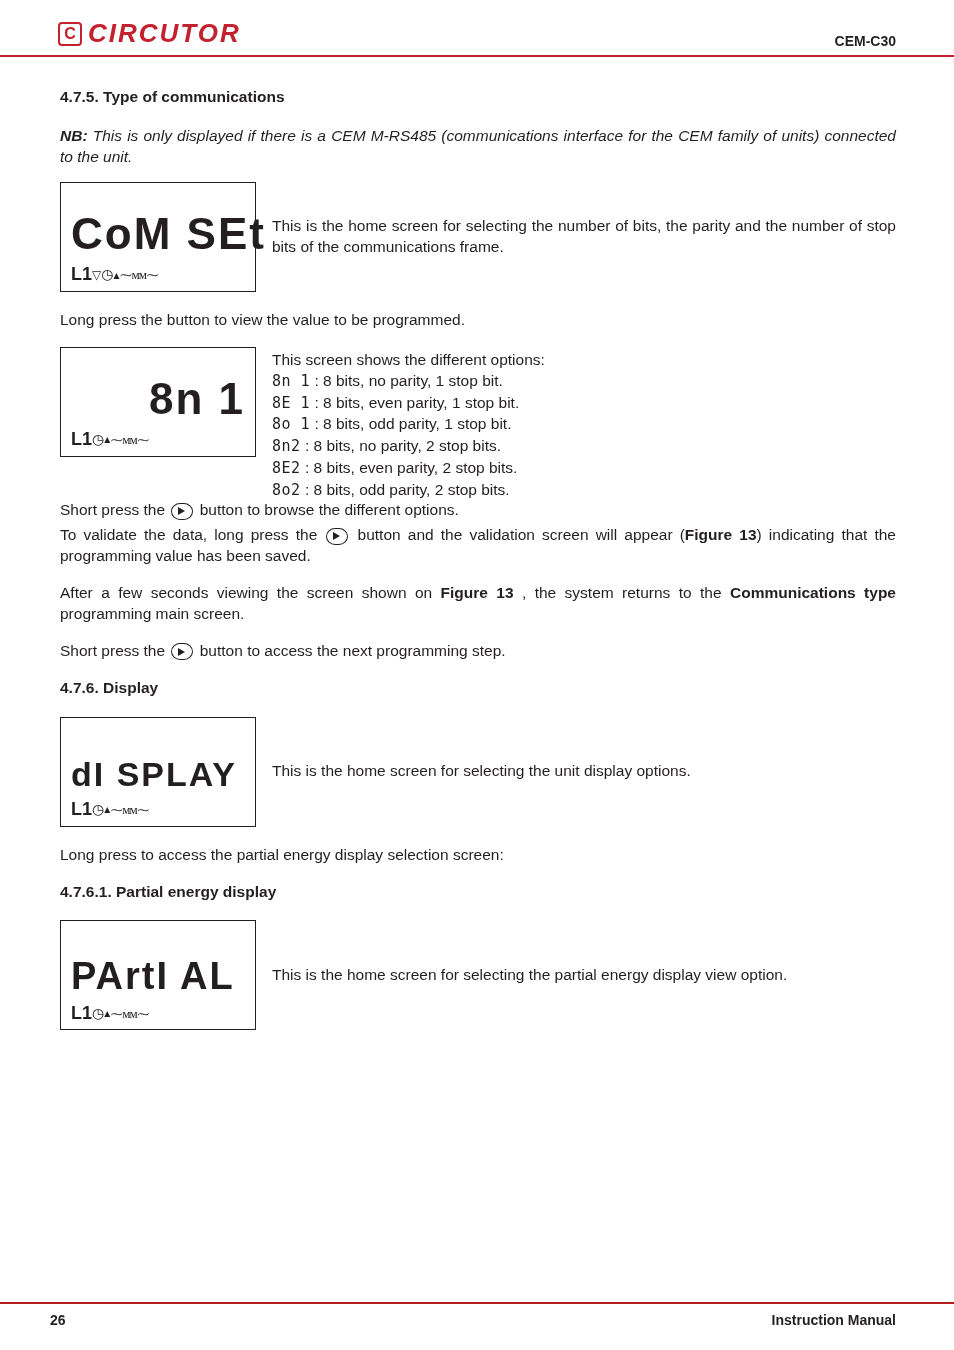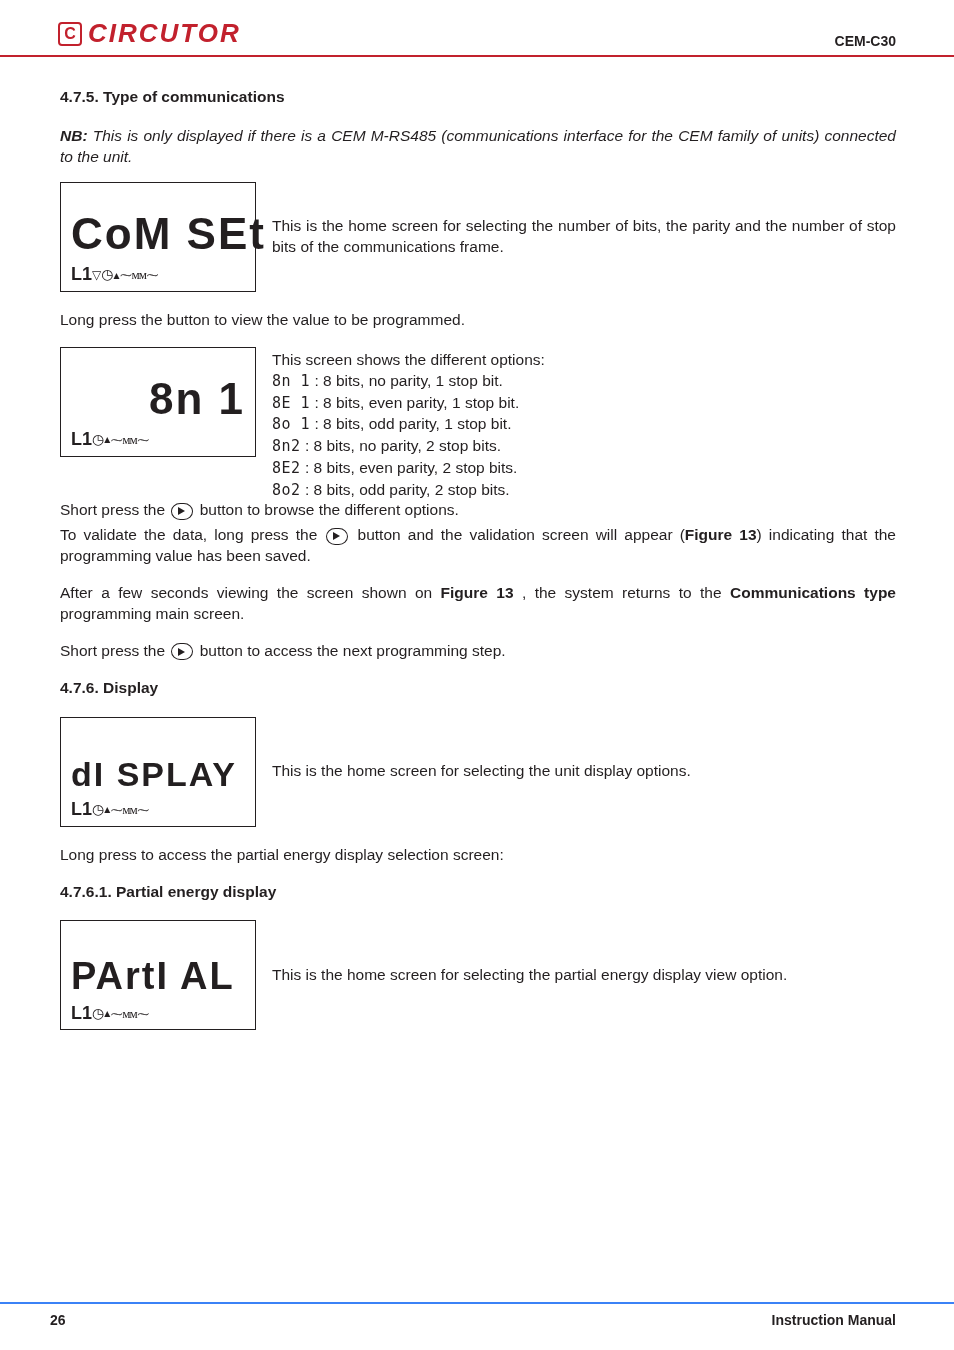--- a/index.html
+++ b/index.html
@@ -146,21 +146,21 @@
     font-family: monospace;
     letter-spacing: 0.5px;
     font-size: 15px;
   }
   .bold { font-weight: bold; }
   .footer {
     position: absolute;
     bottom: 22px;
     left: 0;
     width: 100%;
-    border-top: 2px solid #3b82f6;
+    border-top: 2px solid #b91c1c;
     display: flex;
     justify-content: space-between;
     padding: 8px 58px 0 50px;
     font-size: 14px;
     font-weight: bold;
     color: #231f20;
   }
 </style>
 </head>
 <body>

